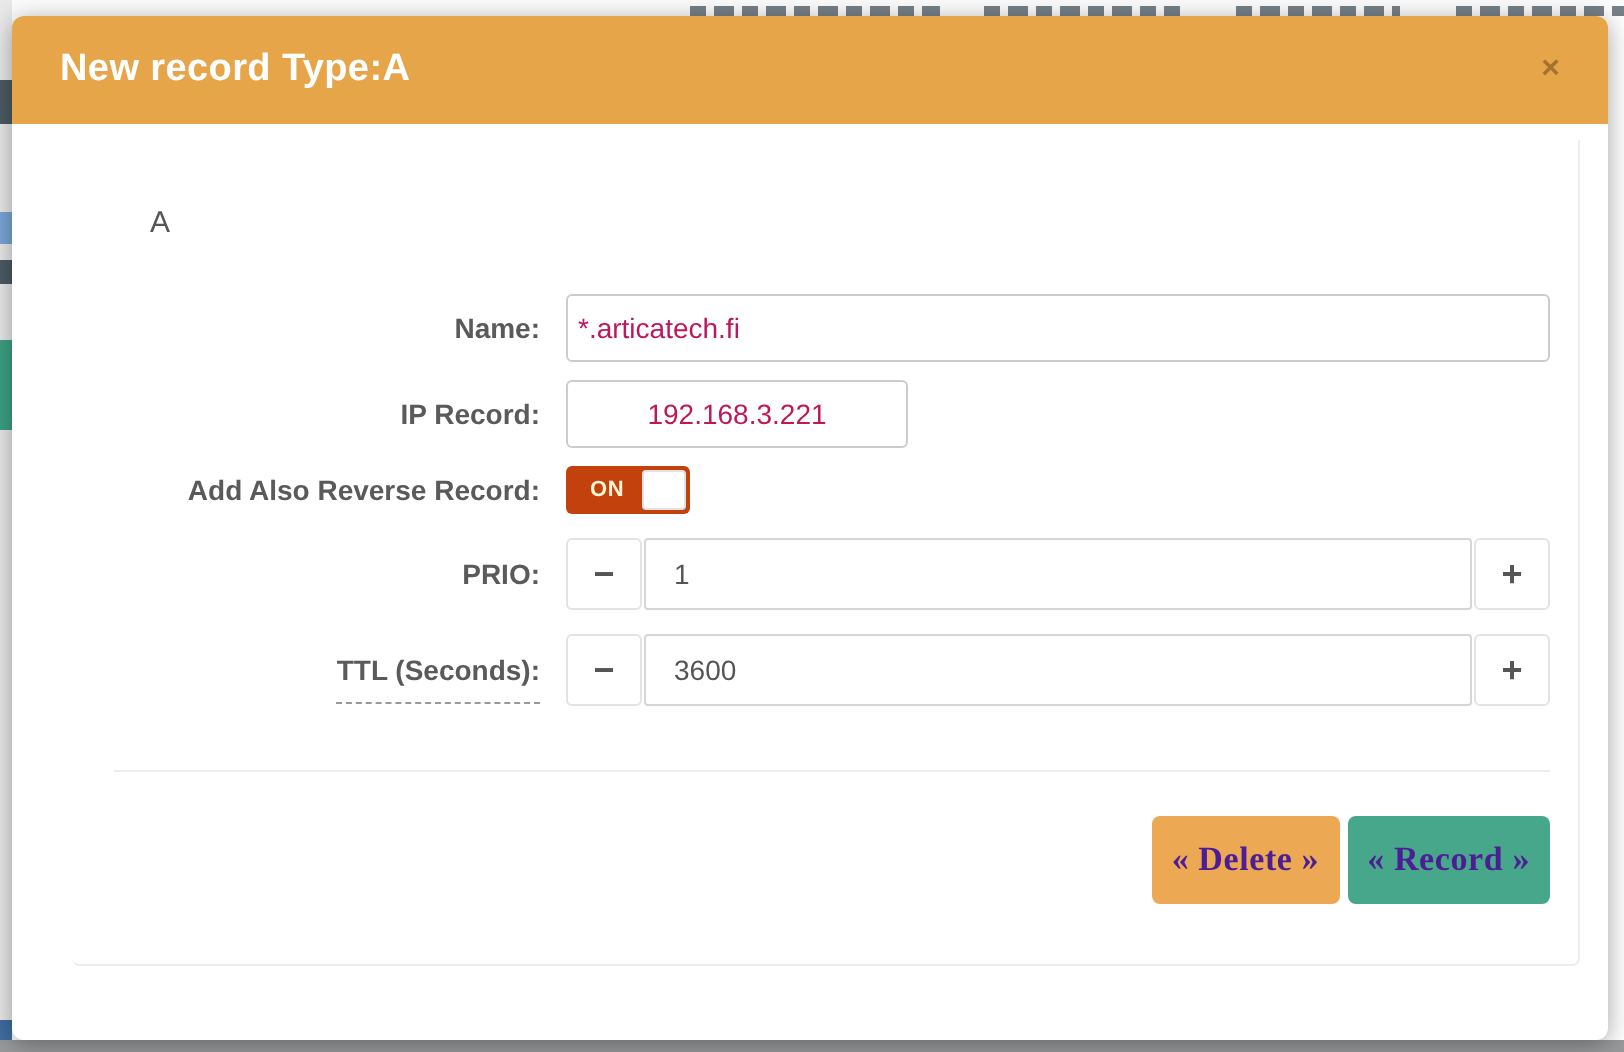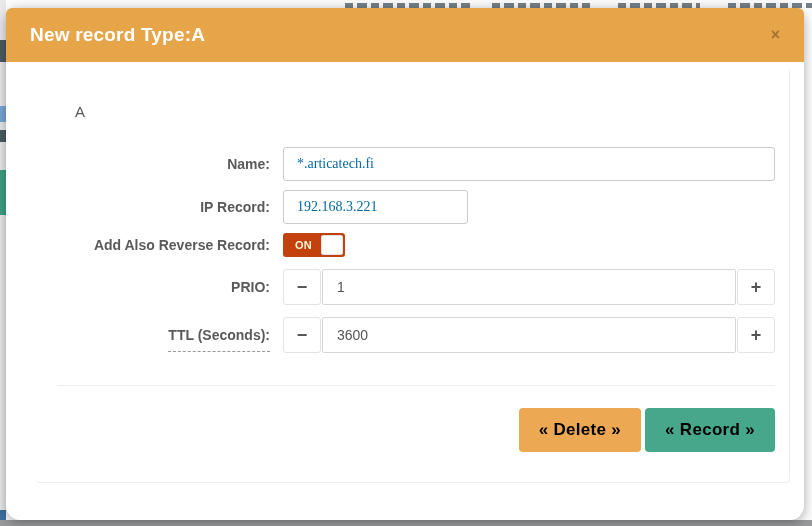--- a/index.html
+++ b/index.html
@@ -23,21 +23,21 @@
   .lfrag-dark1 { top:40px; height:22px; background:#4c5b64; }
   .lfrag-blue1 { top:106px; height:16px; background:#7aa7d6; }
   .lfrag-dark2 { top:130px; height:12px; background:#4c5b64; }
   .lfrag-green { top:170px; height:45px; background:#3da183; }
   .lfrag-blue2 { top:510px; height:10px; background:#3f6ea0; }
   .bg-bottomstrip { position:absolute; left:0; bottom:0; width:812px; height:6px; background:#97999b; }
 
   
   .modal {
     position:absolute; left:6px; top:8px; width:798px; height:512px;
-    background:#fff; border-radius:14px;
+    background:#fff; border-radius:6px;
     box-shadow:0 2px 12px rgba(0,0,0,.35);
   }
   .modal-header {
     height:54px; border-radius:6px 6px 0 0;
     display:flex; align-items:center; padding:0 24px;
   }
   .modal-title { color:#fff; font-size:19px; font-weight:600; letter-spacing:.2px; }
   .close-x {
     margin-left:auto; color:rgba(110,75,25,.55); font-size:16px; font-weight:700;
     cursor:pointer; line-height:1;
@@ -57,25 +57,25 @@
   }
   .flabel {
     width:215px; text-align:right; margin-right:13px;
     font-size:14px; font-weight:700; color:#5a5a5a; flex:none;
   }
   .flabel.dashed { }
   .flabel.dashed span { border-bottom:1px dashed #999; padding-bottom:8px; }
 
   .txt-input {
     height:34px; border:1px solid #ccc; border-radius:3px;
-    padding:0 13px; font-size:14px; color:#0369a1;
-    font-family:Liberation Serif, serif; outline:none; background:#fff;
+    padding:0 5px; font-size:14px; color:#be185d;
+    font-family:Liberation Sans, sans-serif; outline:none; background:#fff;
   }
   .w-full { flex:1; }
-  .w-ip { width:185px; }
+  .w-ip { width:171px;text-align:center; }
 
   
   .toggle {
     position:relative; width:62px; height:24px; border-radius:3px;
     display:flex; align-items:center; cursor:pointer;
   }
   .toggle-on-text {
     color:#fcf6d4; font-size:11px; font-weight:700; padding-left:12px; letter-spacing:.3px;
   }
   .toggle-knob {
@@ -96,23 +96,23 @@
     font-family:"Liberation Sans", sans-serif;
   }
 
   .divider { position:absolute; top:377px; left:51px; right:29px; height:0; border-top:1px solid #eee; }
 
   .btn-row {
     position:absolute; top:400px; right:29px; height:44px;
     display:flex; gap:4px;
   }
   .btn {
-    height:44px; border:none; border-radius:4px; color:#000000;
-    font-family:Liberation Sans, sans-serif;
-    font-size:17px; font-weight:700; padding:0 20px; cursor:pointer; letter-spacing:.3px;
+    height:44px; border:none; border-radius:4px; color:#4c1d95;
+    font-family:Liberation Serif, serif;
+    font-size:17px; font-weight:700; padding:0 10px; cursor:pointer; letter-spacing:.3px;
   }
 </style>
 </head>
 <body>
 
 <div class="bg-topstrip">
   <div class="bg-frag" style="left:345px; width:125px;"></div>
   <div class="bg-frag" style="left:492px; width:98px;"></div>
   <div class="bg-frag" style="left:618px; width:82px;"></div>
   <div class="bg-frag" style="left:728px; width:84px;"></div>

